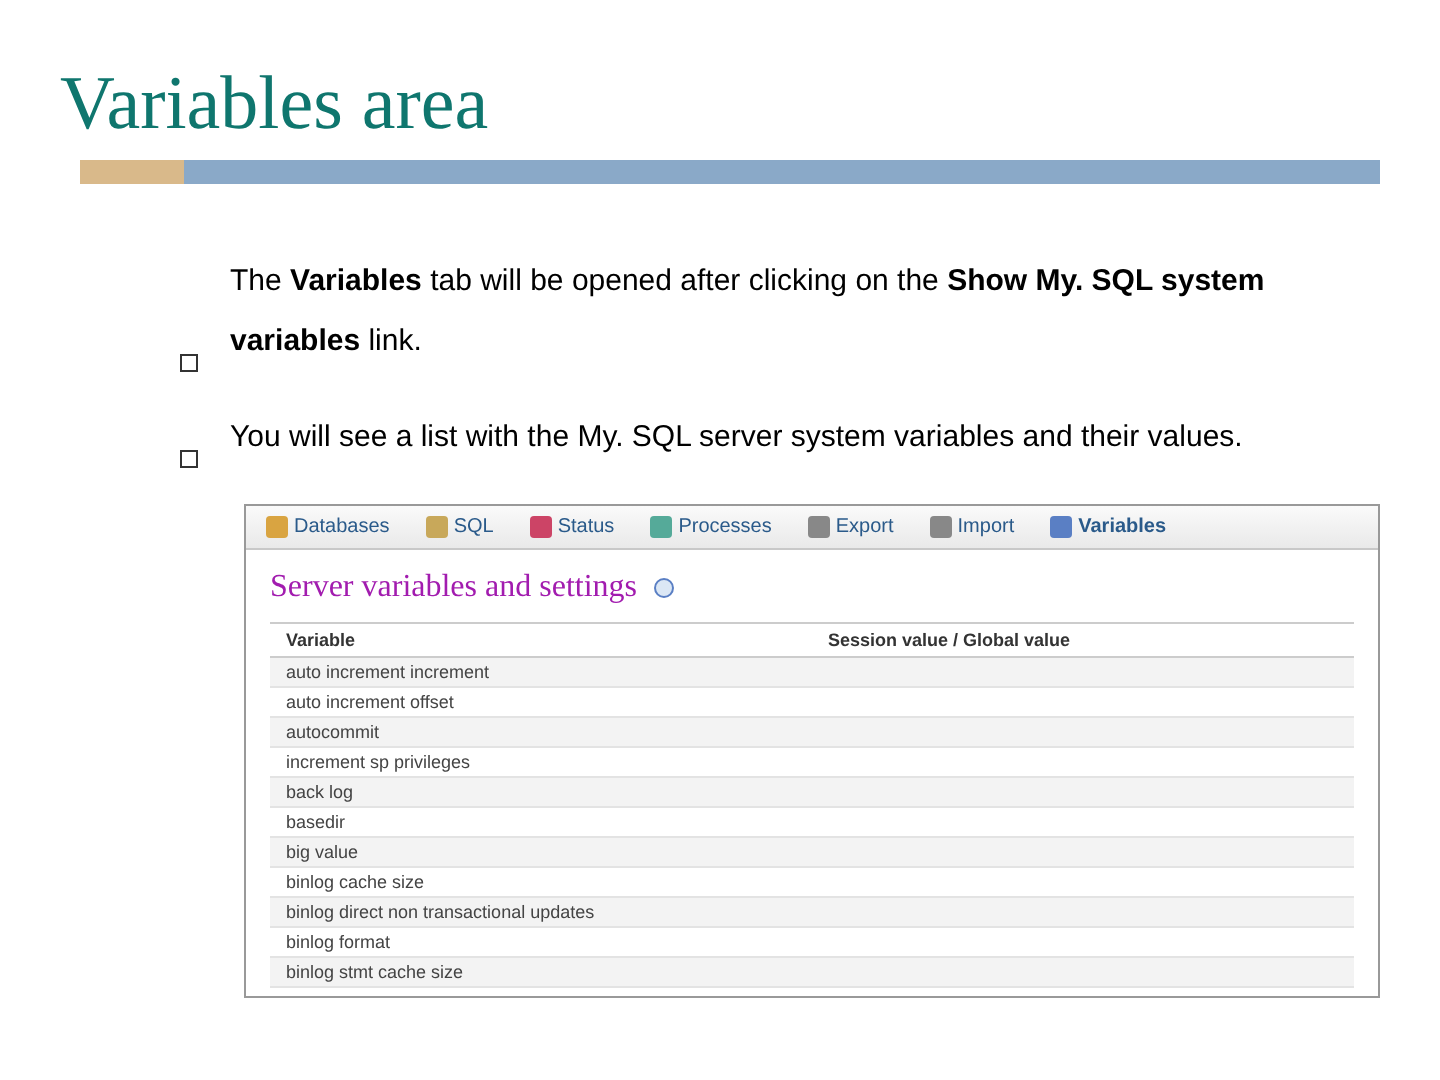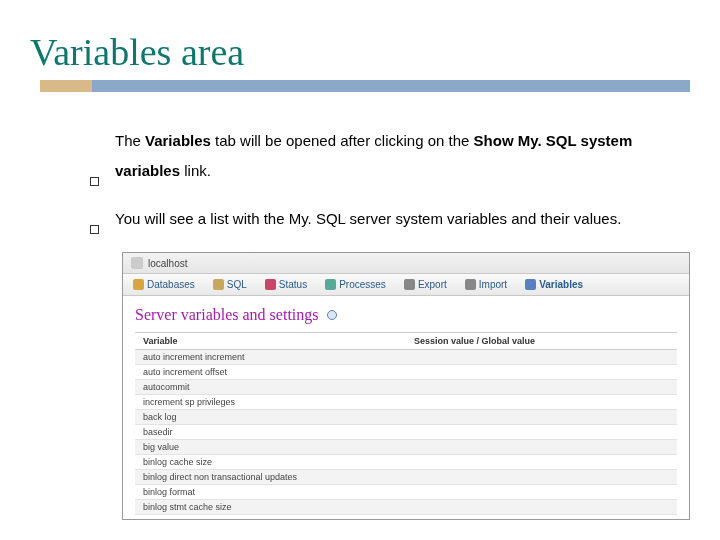--- a/index.html
+++ b/index.html
@@ -190,24 +190,20 @@
 
     <div class="bullet">
       <div class="bullet-marker"></div>
       <div class="bullet-text">You will see a list with the My. SQL server system variables and their values.</div>
     </div>
 
   </div>
 
   <div class="screenshot">
 
-    <div class="crumb">
-      <span class="crumb-icon"></span>
-      <span class="crumb-text">localhost</span>
-    </div>
 
     <div class="tabstrip">
       <div class="tab">
           <span class="tab-icon ic-db"></span>
           <span>Databases</span>
         </div>
       <div class="tab">
           <span class="tab-icon ic-sql"></span>
           <span>SQL</span>
         </div>

